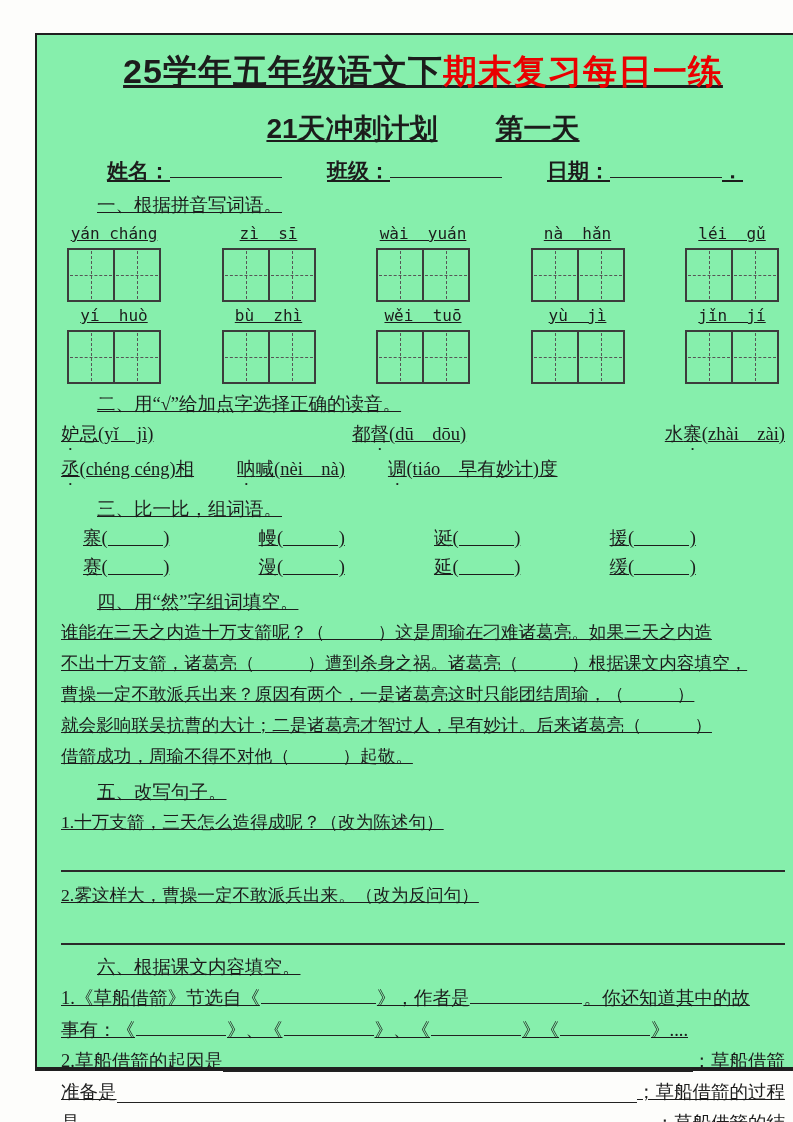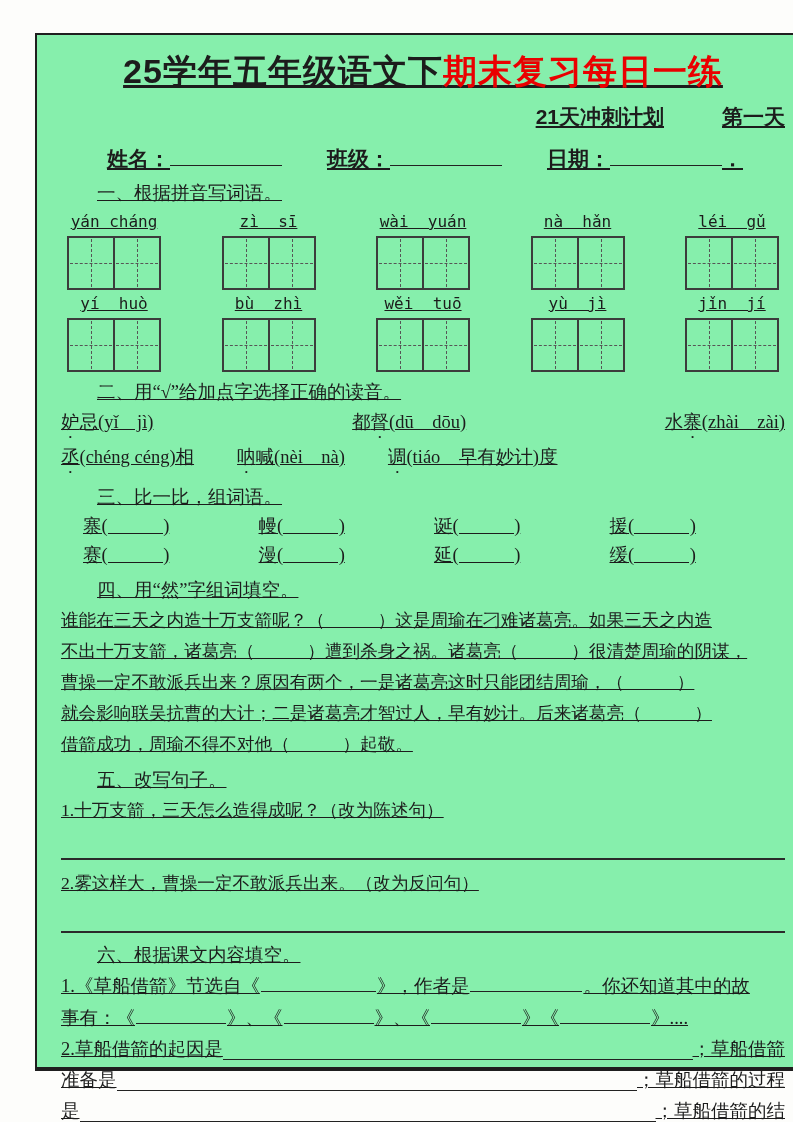--- a/index.html
+++ b/index.html
@@ -15,22 +15,22 @@
     text-decoration:underline;
   }
   
   .title-line {
     text-align:center; font-family:"Liberation Sans","DejaVu Sans",sans-serif;
     font-weight:900; font-size:34px; line-height:44px; letter-spacing:1px;
     white-space:nowrap;
   }
   .title-red { color:#ea0000; }
   .subtitle-line {
-    text-align:right; font-family:"Liberation Sans","DejaVu Sans",sans-serif;
-    font-weight:900; font-size:21px; line-height:40px; margin-top:4px;
+    text-align:center; font-family:"Liberation Sans","DejaVu Sans",sans-serif;
+    font-weight:900; font-size:28px; line-height:40px; margin-top:16px;
   }
   .subtitle-line .gap { display:inline-block; width:58px; }
   .fields-row {
     display:flex; justify-content:space-between; align-items:baseline;
     padding:0 42px 0 46px; margin-top:8px; font-weight:bold; font-size:21px;
   }
   .field { display:flex; align-items:baseline; }
   .blank { display:inline-block; border-bottom:1.8px solid #222; }
   .bl-112 { width:112px; } .bl-115 { width:115px; } .bl-92 { width:90px; }
   
@@ -190,21 +190,21 @@
   </div>
   <div class="cmp-grid">
     <span>赛(　　　)</span>
     <span>漫(　　　)</span>
     <span>延(　　　)</span>
     <span>缓(　　　)</span>
   </div>
 
   <div class="sec-head">四、用“然”字组词填空。</div>
   <div class="para-line">谁能在三天之内造十万支箭呢？（　　　）这是周瑜在刁难诸葛亮。如果三天之内造</div>
-  <div class="para-line">不出十万支箭，诸葛亮（　　　）遭到杀身之祸。诸葛亮（　　　）很清楚周瑜的阴谋，</div>
+  <div class="para-line">不出十万支箭，诸葛亮（　　　）遭到杀身之祸。诸葛亮（　　　）根据课文内容填空，</div>
   <div class="para-line">曹操一定不敢派兵出来？原因有两个，一是诸葛亮这时只能团结周瑜，（　　　）</div>
   <div class="para-line">就会影响联吴抗曹的大计；二是诸葛亮才智过人，早有妙计。后来诸葛亮（　　　）</div>
   <div class="para-line">借箭成功，周瑜不得不对他（　　　）起敬。</div>
 
   <div class="sec-head">五、改写句子。</div>
   <div class="para-line">1.十万支箭，三天怎么造得成呢？（改为陈述句）</div>
   <div class="answer-line"></div>
   <div class="para-line">2.雾这样大，曹操一定不敢派兵出来。（改为反问句）</div>
   <div class="answer-line"></div>
 

